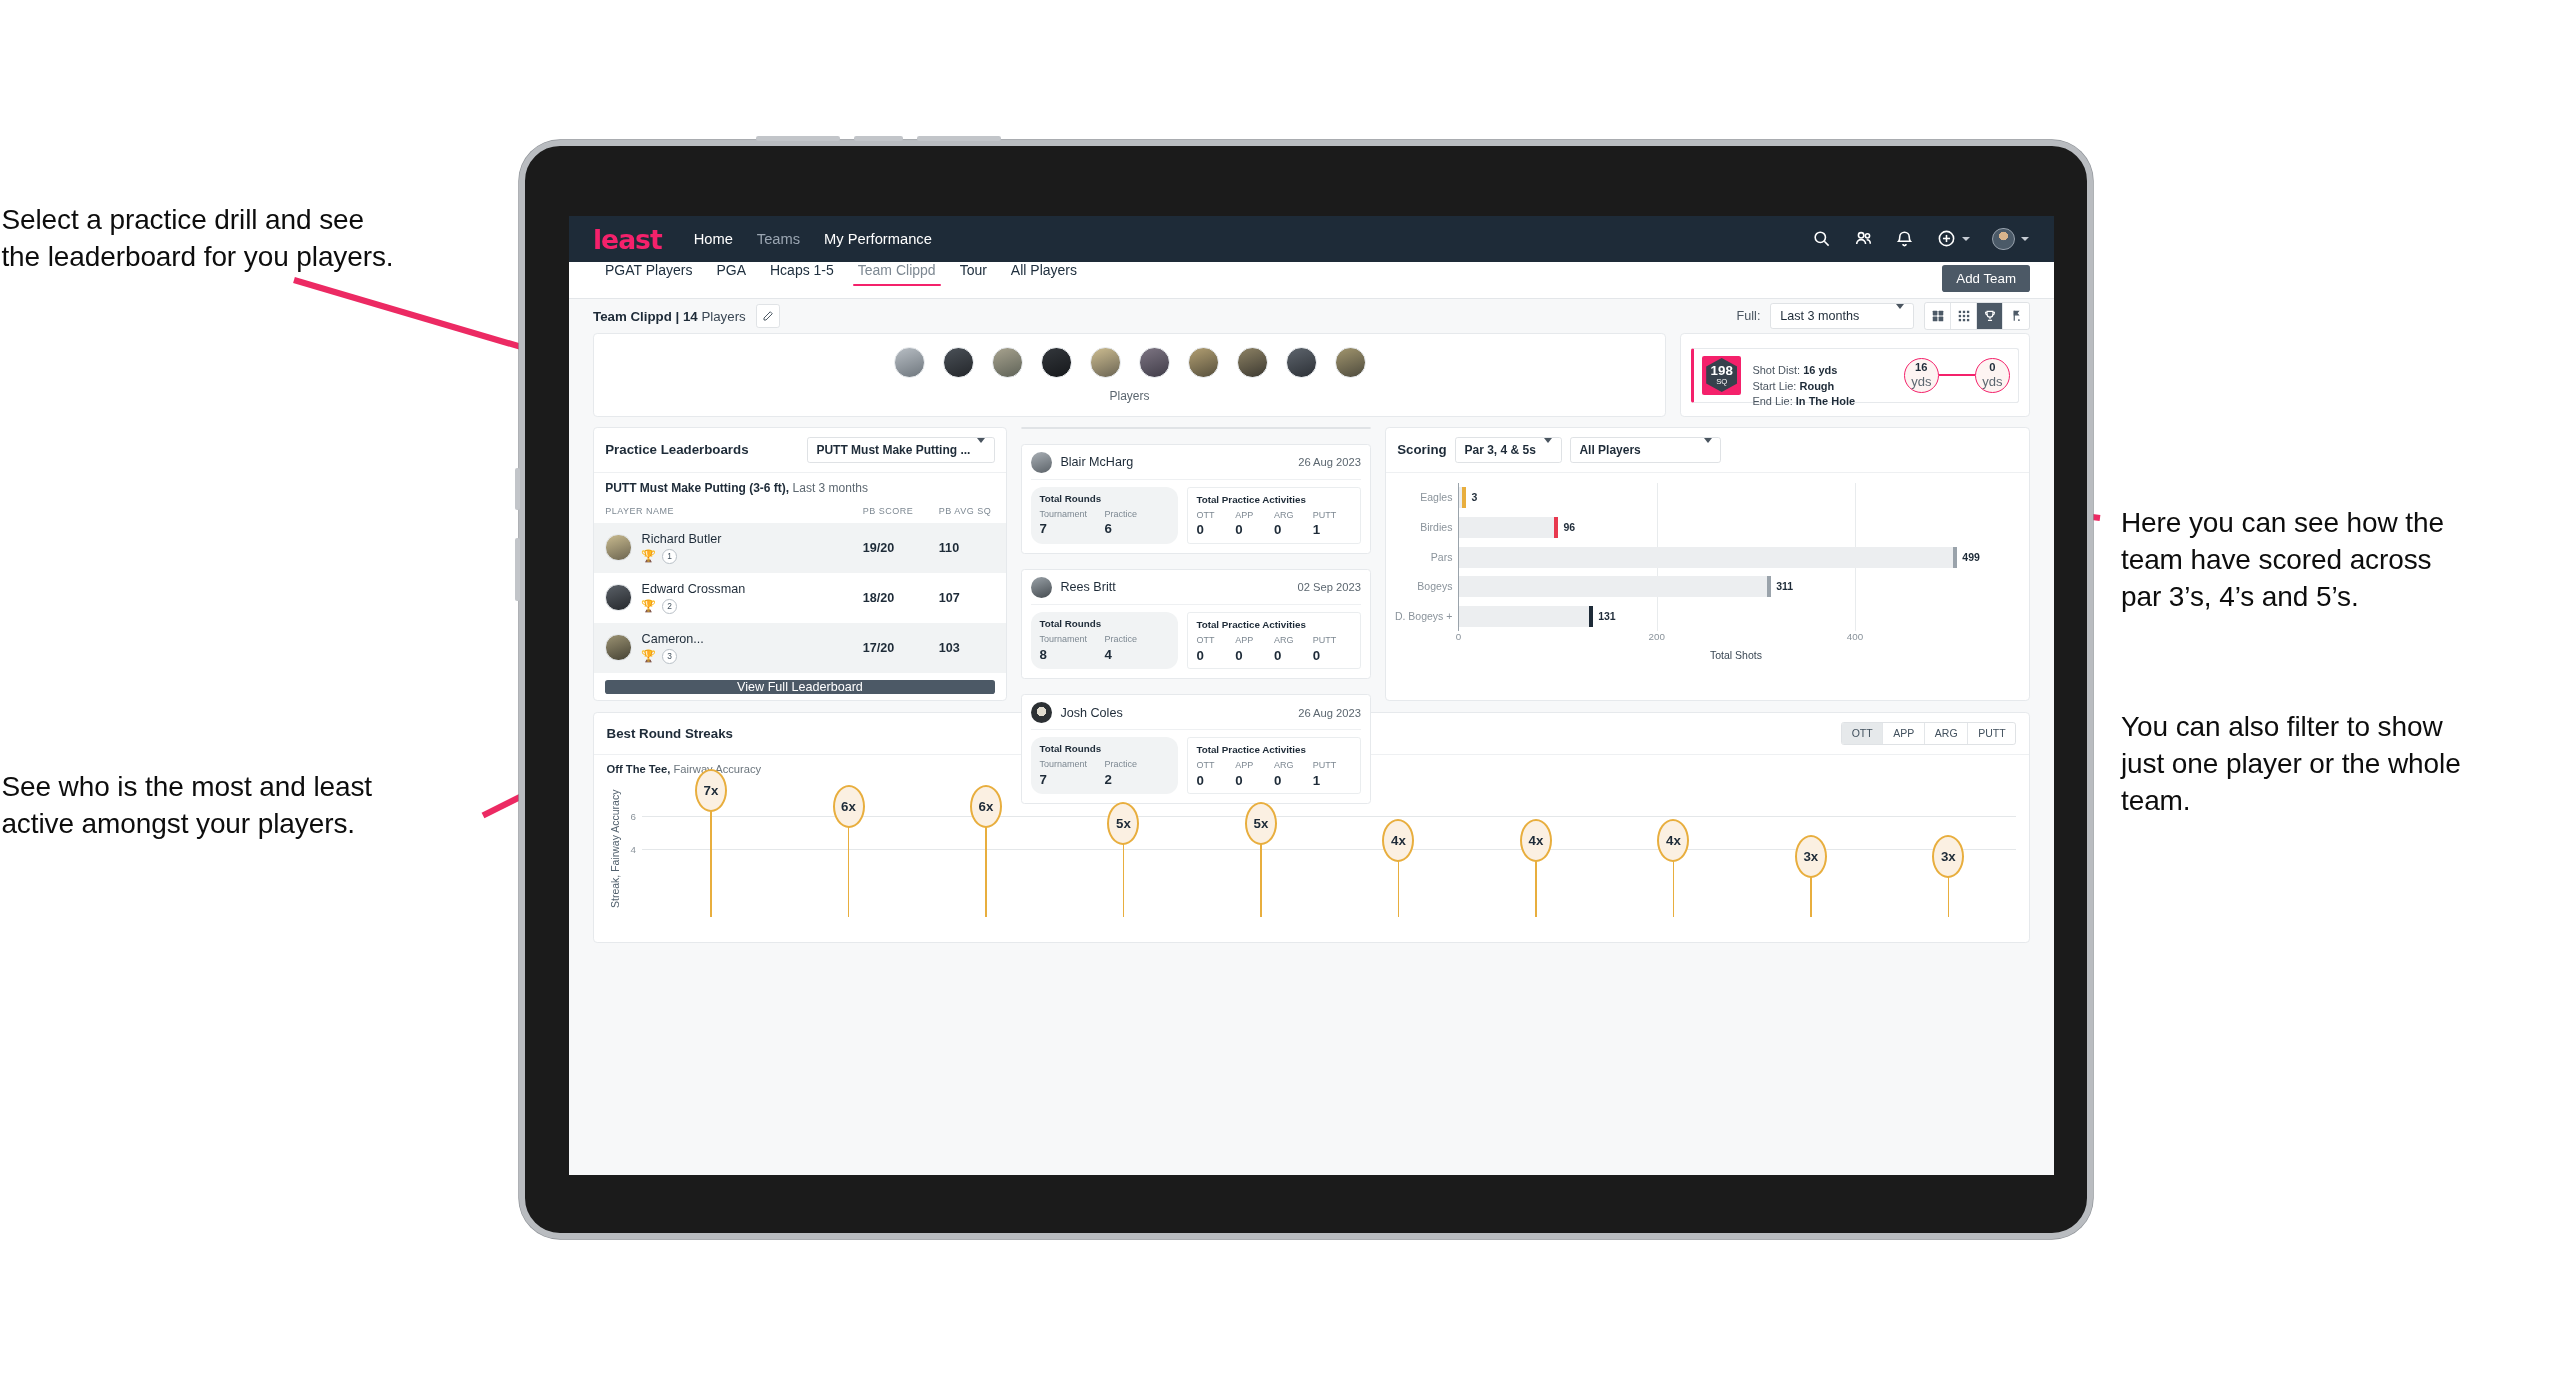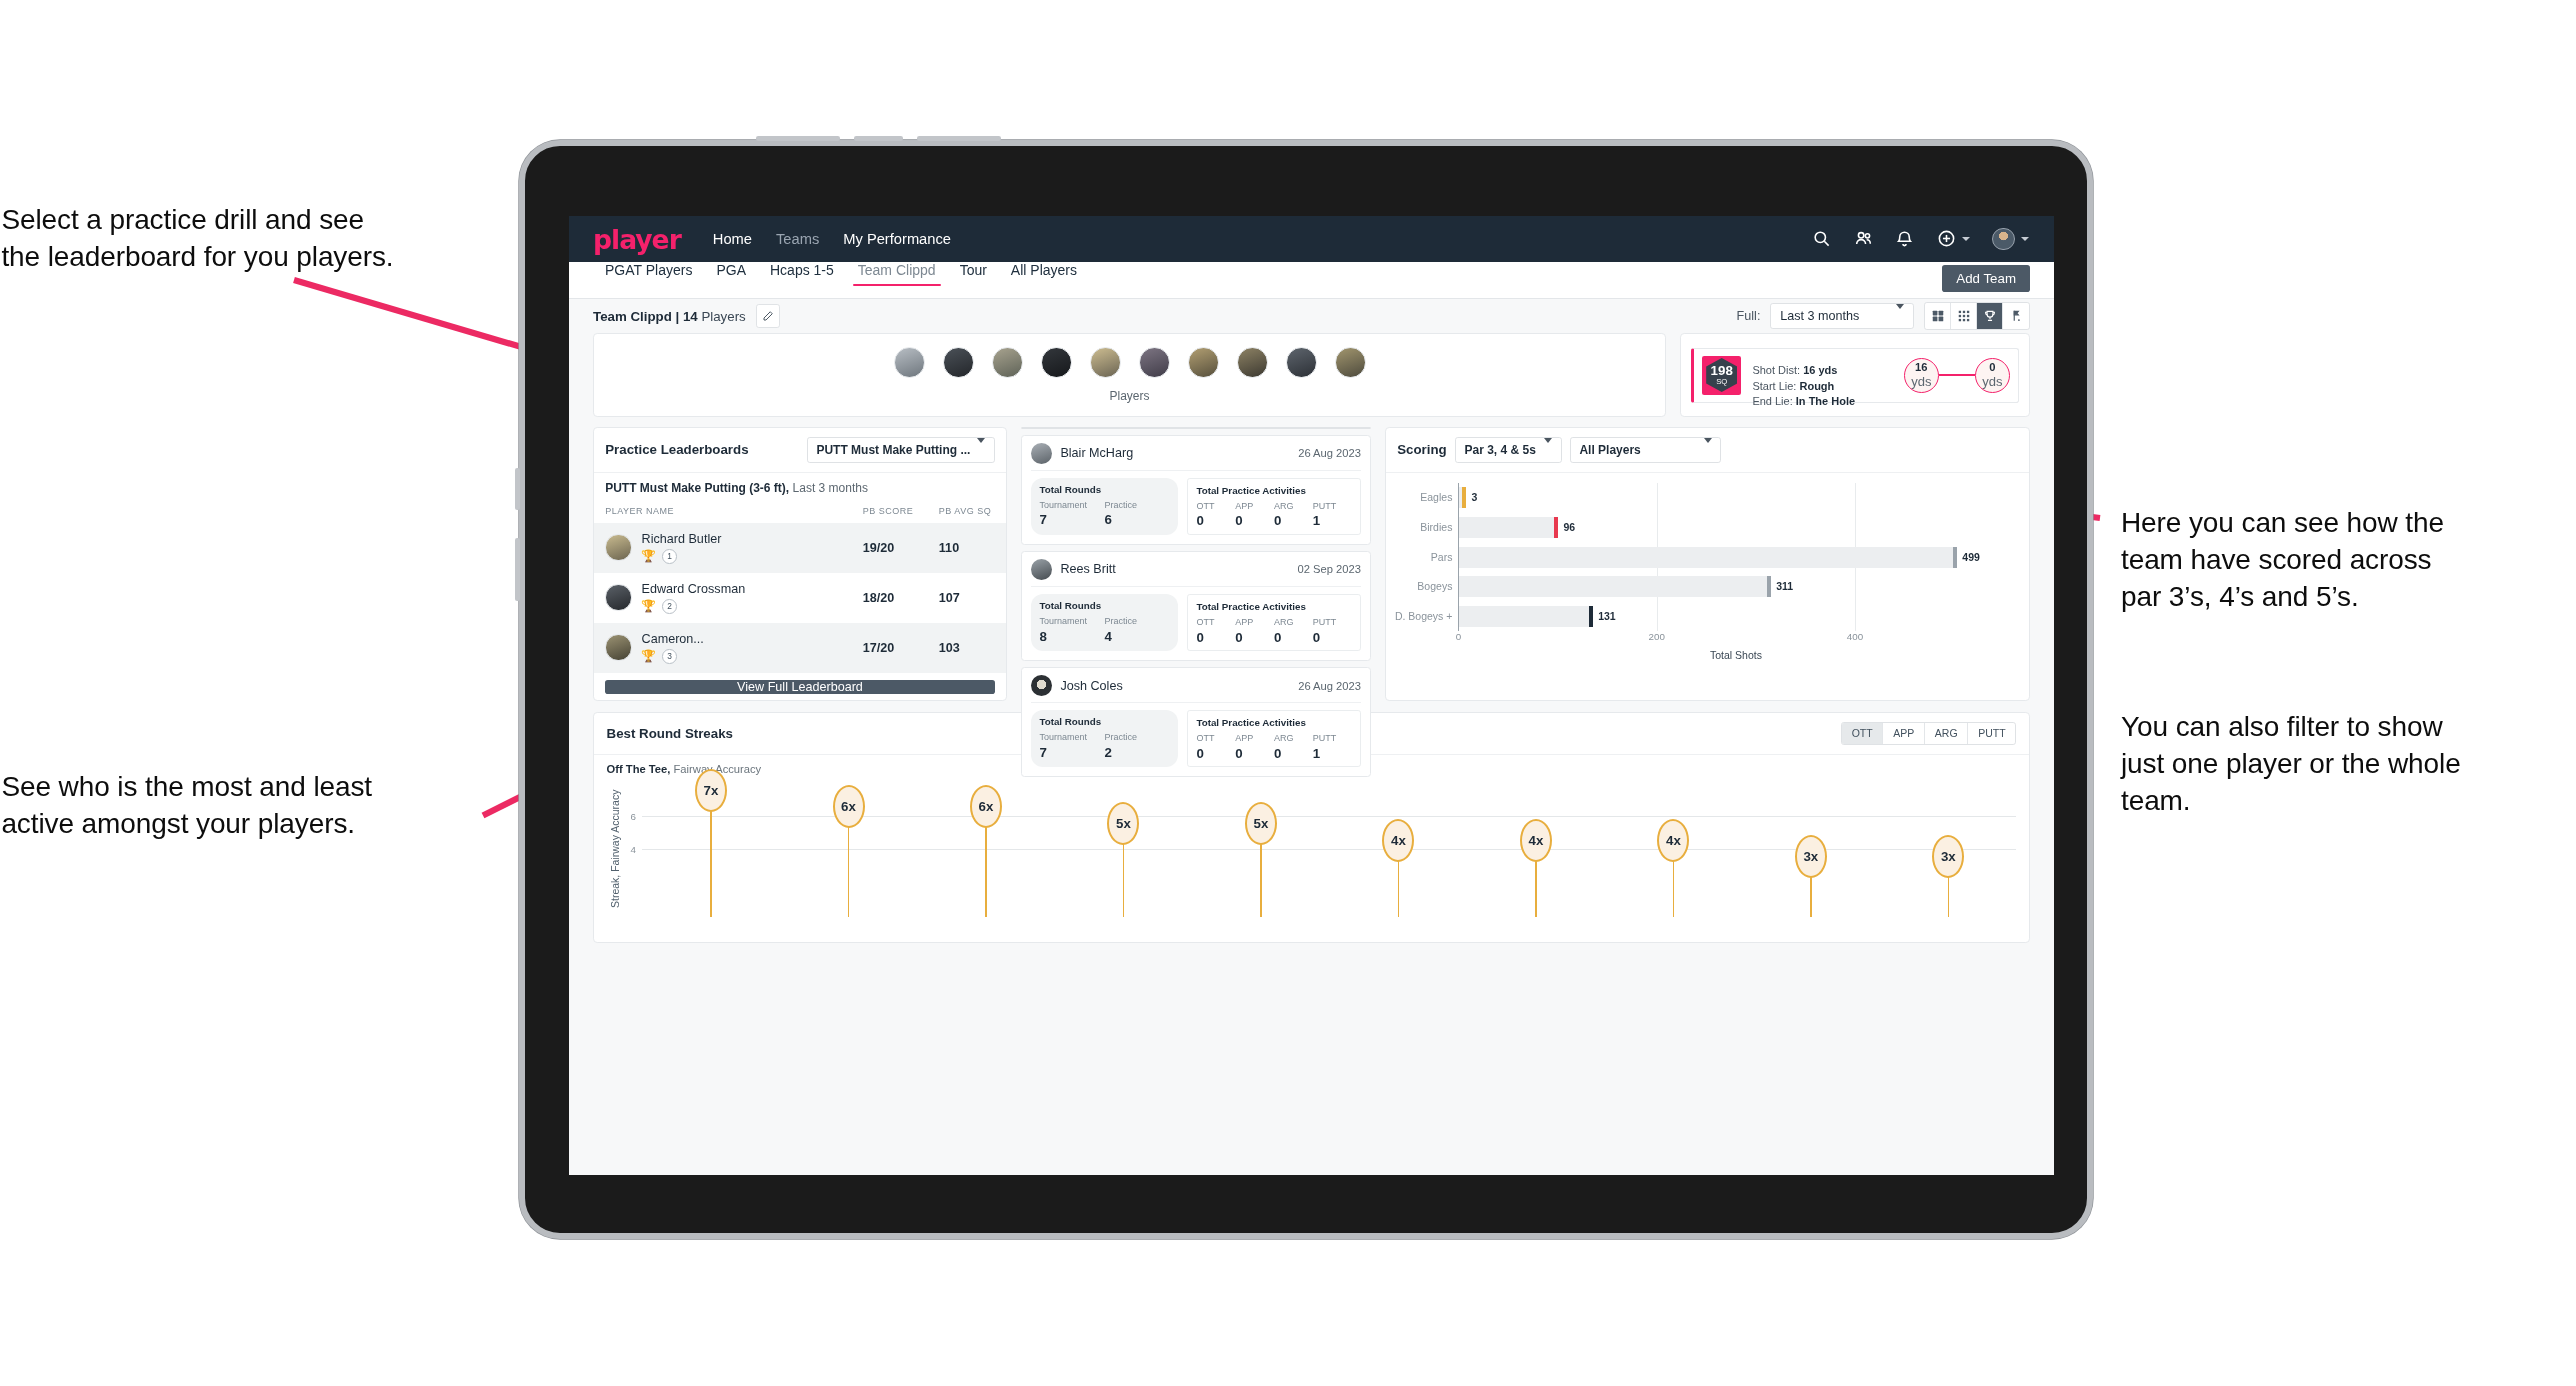--- a/index.html
+++ b/index.html
@@ -209,21 +209,21 @@
     margin:7px 11.2px 11.2px 11.2px;background:#4c5966;color:#fff;border-radius:2.8px;
     height:29px;display:flex;align-items:center;justify-content:center;font-size:12.6px;
   }
 
   
   .act { width:350px; display:flex; flex-direction:column; background:transparent; border:none;}
   .act-tabs{display:flex;border:0.7px solid #e0e3e6;border-radius:3.5px;overflow:hidden;background:#fff;}
   .act-tab{flex:1;text-align:center;font-size:12.6px;color:#41505d;padding:9px 0;}
   .act-tab.on{background:#dfe2e5;}
   .act-card{
-    background:#fff;border:0.7px solid #e6e9ec;border-radius:3.5px;margin-top:6px;padding:7px 9px 9px 9px;
+    background:#fff;border:0.7px solid #e6e9ec;border-radius:3.5px;margin-top:15px;padding:7px 9px 9px 9px;
   }
   .act-card-top{display:flex;align-items:center;gap:8.4px;padding-bottom:6.3px;border-bottom:0.7px solid #eef0f2;}
   .act-av{width:21px;height:21px;border-radius:50%;}
   .act-name{font-size:12.6px;color:#1e2b38;}
   .act-date{margin-left:auto;font-size:11.2px;color:#5c6770;}
   .act-body{display:flex;gap:9px;margin-top:7px;}
   .rounds-box{background:#f1f3f4;border-radius:12px;padding:5.6px 8.4px;width:147px;}
   .pract-box{border:0.7px solid #eaedef;border-radius:2.8px;padding:5.6px 8.4px;flex:1;}
   .bx-title{font-size:9.8px;font-weight:700;color:#1e2b38;}
   .bx-cols{display:flex;margin-top:4.9px;}
@@ -316,21 +316,21 @@
 <div id="tablet">
   <div class="btn-top bt1"></div>
   <div class="btn-top bt2"></div>
   <div class="btn-top bt3"></div>
   <div class="btn-side bs1"></div>
   <div class="btn-side bs2"></div>
 
   <div id="screen">
 
     <div class="app-header">
-      <div class="brand">player</div>
+      <div class="brand">least</div>
       <div class="nav-links">
         <span class="nav-link">Home</span>
         <span class="nav-link dim">Teams</span>
         <span class="nav-link">My Performance</span>
       </div>
       <div class="header-right">
         <span class="hicon">
             <svg viewBox="0 0 24 24" fill="none" stroke="#fff" stroke-width="2">
               <circle cx="10.5" cy="10.5" r="6.5"></circle>
               <line x1="15.5" y1="15.5" x2="21" y2="21"></line>

